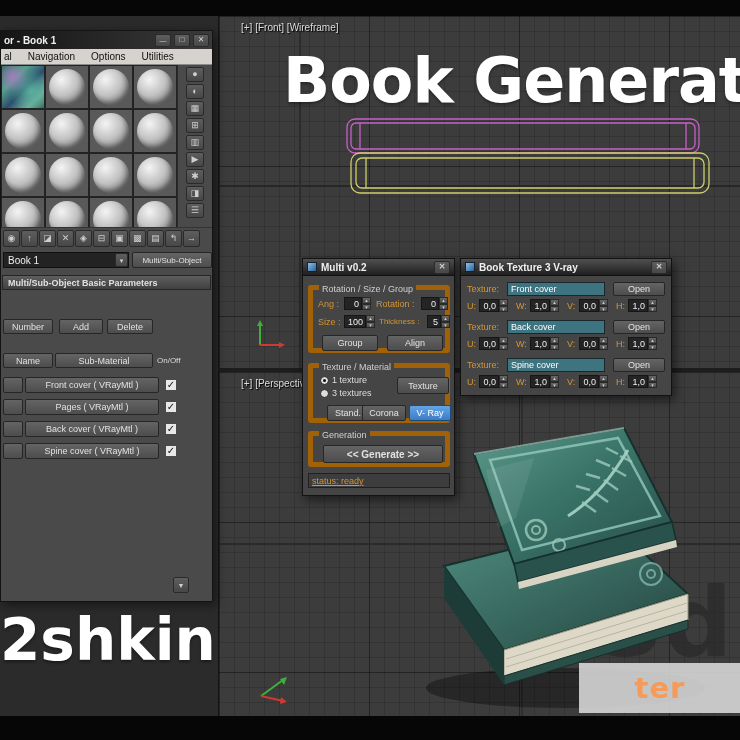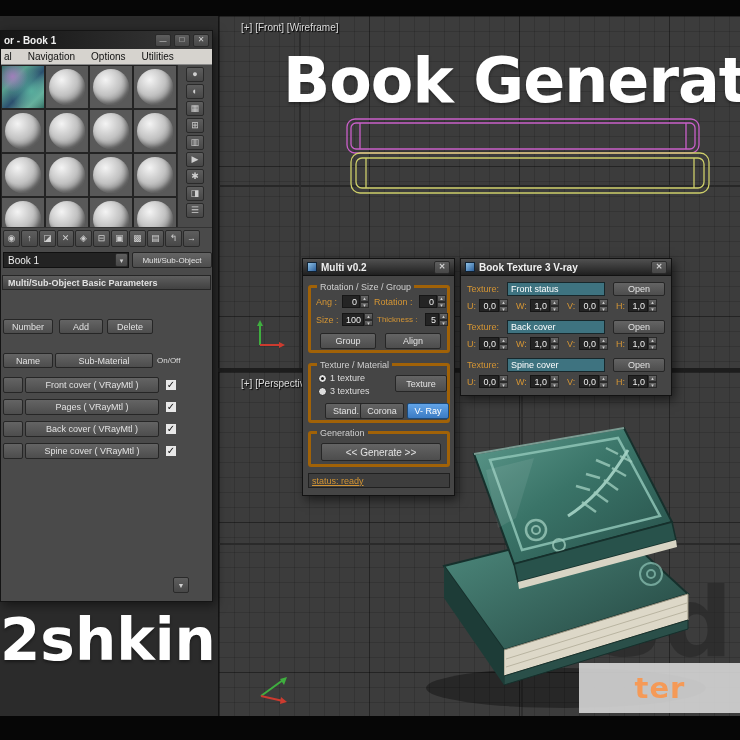--- a/index.html
+++ b/index.html
@@ -38,21 +38,21 @@
   .spin { display:flex; align-items:stretch; height:13px; }
   .sf { background:#242424; border:1px solid #161616; color:#eee; font-size:9px;
         display:flex; align-items:center; justify-content:flex-end; padding:0 2px; }
   .sb { display:flex; flex-direction:column; width:9px; }
   .sb i { flex:1; font-style:normal; background:linear-gradient(#666,#4a4a4a); border:1px solid #2a2a2a;
           color:#ccc; font-size:5px; line-height:4px; display:flex; align-items:center; justify-content:center; }
 
   .olab { color:#d49534; font-size:9px; white-space:nowrap; }
 
   
-  .grp { position:absolute; border:3px solid #a16207; border-radius:3px; }
+  .grp { position:absolute; border:5px solid #a16207; border-radius:3px; }
   .gtitle { position:absolute; top:-6px; left:6px; background:#454545; padding:0 3px;
             font-size:9px; color:#cfcfcf; white-space:nowrap; }
 
   
   .dlg { position:absolute; background:#454545; border:1px solid #121212;
          box-shadow:3px 4px 10px rgba(0,0,0,0.55); z-index:10; }
   .dlg-title { height:17px; background:linear-gradient(#505050,#1f1f1f);
                display:flex; align-items:center; gap:4px; padding:0 4px;
                color:#f0f0f0; font-size:10px; font-weight:bold; border-bottom:1px solid #111; }
   .dlg-ico { width:10px; height:10px; background:linear-gradient(135deg,#8fc3e8,#2d5f9a);
@@ -383,37 +383,37 @@
       <span style="color:#ddd;font-size:9px;">3 textures</span>
     </span>
     <button class="b abs" style="left:84px;top:9px;width:52px;height:17px;">Texture</button>
     <button class="b abs" style="left:14px;top:37px;width:42px;height:16px;">Stand.</button>
     <button class="b abs" style="left:49px;top:37px;width:44px;height:16px;">Corona</button>
     <button class="b abs" style="left:96px;top:37px;width:42px;height:16px;background:linear-gradient(#62a4e8,#3c7cc4);color:#fff;border-color:#1c4a7a;">V- Ray</button>
   </div>
 
   <div class="grp" style="left:5px;top:172px;width:142px;height:36px;">
     <span class="gtitle">Generation</span>
-    <button class="b abs" style="left:10px;top:9px;width:120px;height:18px;font-size:10px;">&lt;&lt; Generate &gt;&gt;</button>
+    <button class="b abs" style="left:10px;top:9px;width:120px;height:18px;font-size:10px;font-weight:bold;">&lt;&lt; Generate &gt;&gt;</button>
   </div>
 
   <div class="abs" style="left:5px;top:214px;width:142px;height:15px;background:#3d3d3d;border:1px solid #202020;display:flex;align-items:center;">
     <span style="color:#d49534;font-size:9px;padding-left:3px;text-decoration:underline;">status: ready</span>
   </div>
 </div>
 
 <div class="dlg" style="left:460px;top:258px;width:212px;height:138px;">
   <div class="dlg-title">
     <span class="dlg-ico"></span>
     <span>Book Texture 3 V-ray</span>
     <span class="icon-b dlg-x">✕</span>
   </div>
 
   <span class="olab abs" style="left:6px;top:25px;">Texture:</span>
-  <span class="tfield abs" style="left:46px;top:23px;width:98px;height:14px;">Front status</span>
+  <span class="tfield abs" style="left:46px;top:23px;width:98px;height:14px;">Front cover</span>
   <button class="b abs" style="left:152px;top:23px;width:52px;height:14px;">Open</button>
   <span class="olab abs" style="left:6px;top:42px;">U:</span>
   <span class="spin abs" style="left:18px;top:40px;">
       <span class="sf" style="width:20px;">0,0</span>
       <span class="sb">
         <i>▴</i>
         <i>▾</i>
       </span>
     </span>
   <span class="olab abs" style="left:55px;top:42px;">W:</span>

